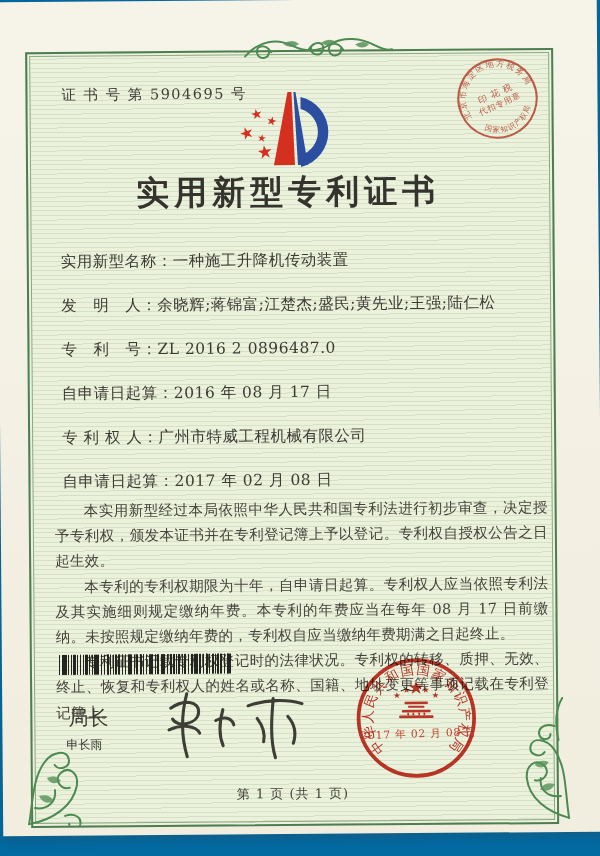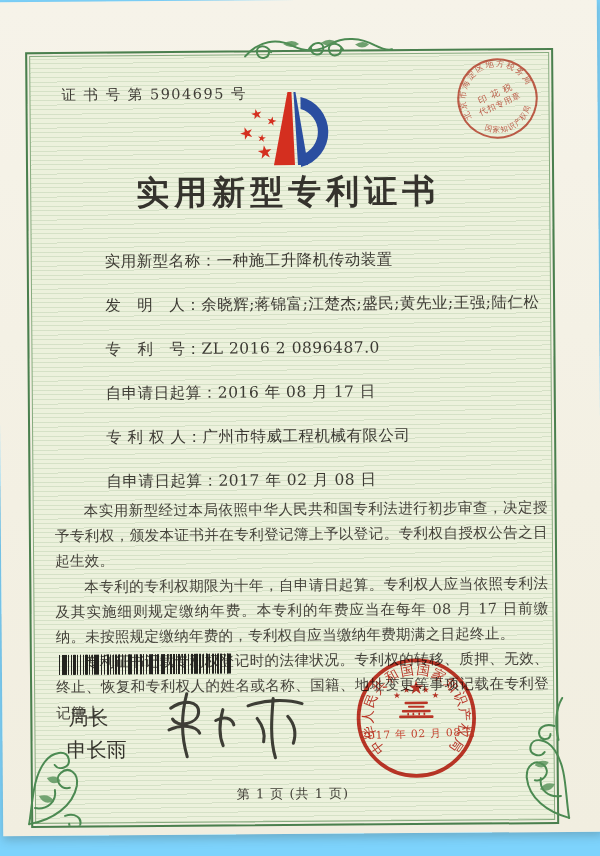--- a/index.html
+++ b/index.html
@@ -1,17 +1,17 @@
 <!DOCTYPE html>
 <html><head>
 <meta charset="utf-8">
 <style>
   html,body{margin:0;padding:0;}
   body{background:#fbfbf8;font-family:"DejaVu Serif","Liberation Serif",serif;}
-  .photo{position:relative;width:600px;height:856px;overflow:hidden;background:#7dd3fc;}
+  .photo{position:relative;width:600px;height:856px;overflow:hidden;background:#0369a1;}
   .paper{
     position:absolute;left:0;top:0;width:600px;height:834px;
     background:linear-gradient(180deg,#f6f3e9 0%,#f3f0e3 60%,#f1eee0 100%);
     transform:rotate(-0.45deg);transform-origin:300px 420px;
     box-shadow:0 4px 10px rgba(60,60,50,.25);
   }
   .frame{
     position:absolute;left:28px;top:50px;width:524px;height:772px;
     background-color:#ecf1dc;
     background-image:repeating-linear-gradient(180deg,
@@ -19,32 +19,32 @@
       rgba(0,0,0,0) 1px, rgba(0,0,0,0) 4.6px);
     border:2px solid #4a7f4e;
     box-shadow:inset 0 0 0 2px #f2efe2, inset 0 0 0 3px #86ab7e;
   }
   .abs{position:absolute;}
   .cert-number{left:64px;top:84px;font-size:14.5px;letter-spacing:1.5px;color:#3f3d36;}
   .title{left:28px;top:170px;width:524px;text-align:center;font-size:33px;font-weight:700;
          letter-spacing:5px;color:#35332d;}
   .fields{left:62px;top:250px;width:470px;}
   .field-row{display:block;margin-bottom:23px;font-size:15.5px;color:#3c3a33;white-space:nowrap;}
-  .f-label{letter-spacing:.5px;margin-left:44px;}
+  .f-label{letter-spacing:.5px;}
   .f-value{letter-spacing:.5px;}
   .body-text{left:54px;top:497px;width:493px;color:#45433b;}
   .body-text p{margin:0;font-size:14.5px;line-height:25.2px;text-indent:2em;text-align:justify;letter-spacing:.3px;}
   .barcode{left:57px;top:653px;width:174px;height:20px;
     background-image:
       repeating-linear-gradient(90deg,#23231f 0 1.5px,transparent 1.5px 3px),
       repeating-linear-gradient(90deg,#23231f 0 1px,transparent 1px 7px),
       repeating-linear-gradient(90deg,transparent 0 4px,#23231f 4px 6.5px,transparent 6.5px 11px);
   }
   .director-label{left:66px;top:703px;font-size:20px;color:#3a3831;font-family:"DejaVu Sans","Liberation Sans",sans-serif;}
-  .director-name{left:64px;top:735px;font-size:20px;color:#35332c;font-family:"DejaVu Sans","Liberation Sans",sans-serif;}
+  .director-name{left:64px;top:735px;font-size:12px;color:#35332c;font-family:"DejaVu Sans","Liberation Sans",sans-serif;}
   .footer-page{left:28px;top:785px;width:524px;text-align:center;font-size:13px;letter-spacing:1px;color:#44423a;}
   .seal{mix-blend-mode:multiply;}
   svg{display:block;}
   svg text{font-family:"DejaVu Serif","Liberation Serif",serif;}
 </style>
 </head>
 <body>
 
 <div class="photo">
 

